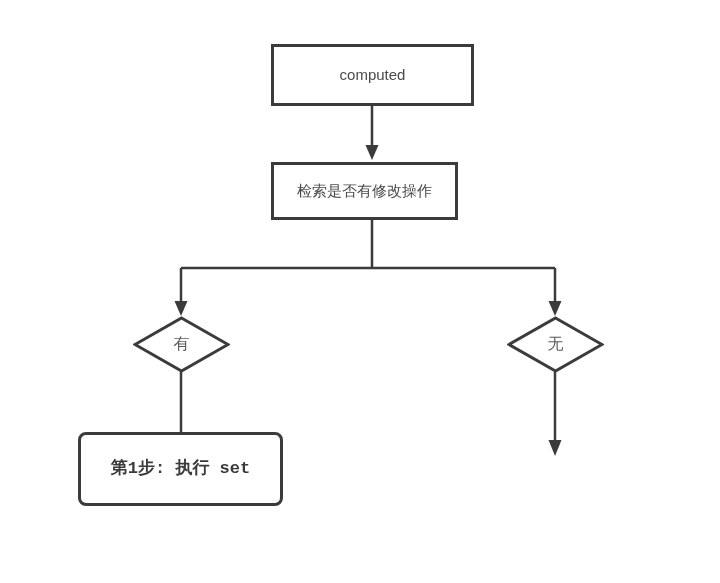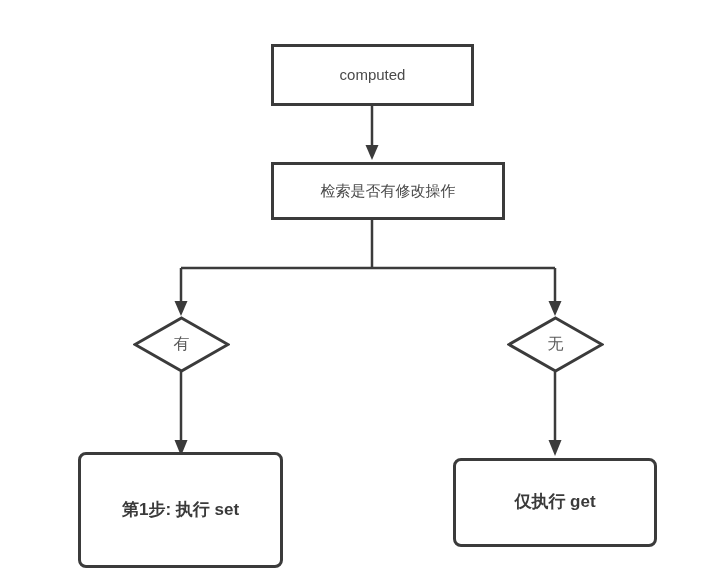--- a/index.html
+++ b/index.html
@@ -100,39 +100,36 @@
     <g>
       <path d="M555,372 L555,441"></path>
       <polygon points="555,456 548.5,440 561.5,440" fill="#3b3b3b" stroke="none"></polygon>
     </g>
   </svg>
 
   <div class="node" style="left:271px; top:44px; width:203px; height:62px;">
     <span>computed</span>
   </div>
 
-  <div class="node" style="left:271px; top:162px; width:234px; height:58px;">
+  <div class="node" style="left:271px; top:162px; width:187px; height:58px;">
     <span>检索是否有修改操作</span>
   </div>
 
   <div class="diamond-wrap" style="left:133px; top:316px; width:97px; height:57px;">
     <svg width="97" height="57" viewBox="0 0 97 57">
       <polygon points="48.5,2 95,28.5 48.5,55 2,28.5" fill="#ffffff" stroke="#3b3b3b" stroke-width="3" stroke-linejoin="miter"></polygon>
     </svg>
     <span class="diamond-label">有</span>
   </div>
 
   <div class="diamond-wrap" style="left:507px; top:316px; width:97px; height:57px;">
     <svg width="97" height="57" viewBox="0 0 97 57">
       <polygon points="48.5,2 95,28.5 48.5,55 2,28.5" fill="#ffffff" stroke="#3b3b3b" stroke-width="3" stroke-linejoin="miter"></polygon>
     </svg>
     <span class="diamond-label">无</span>
   </div>
 
-  <div class="node result" style="left:78px; top:452px; width:205px; height:116px;">
+  <div class="node result" style="left:78px; top:432px; width:205px; height:74px;font-family:Liberation Mono, monospace;">
     <span>第1步: 执行 set</span>
   </div>
 
-  <div class="node result" style="left:453px; top:458px; width:204px; height:89px;">
-    <span>仅执行 get</span>
-  </div>
 
 </div>
 
 </body></html>

